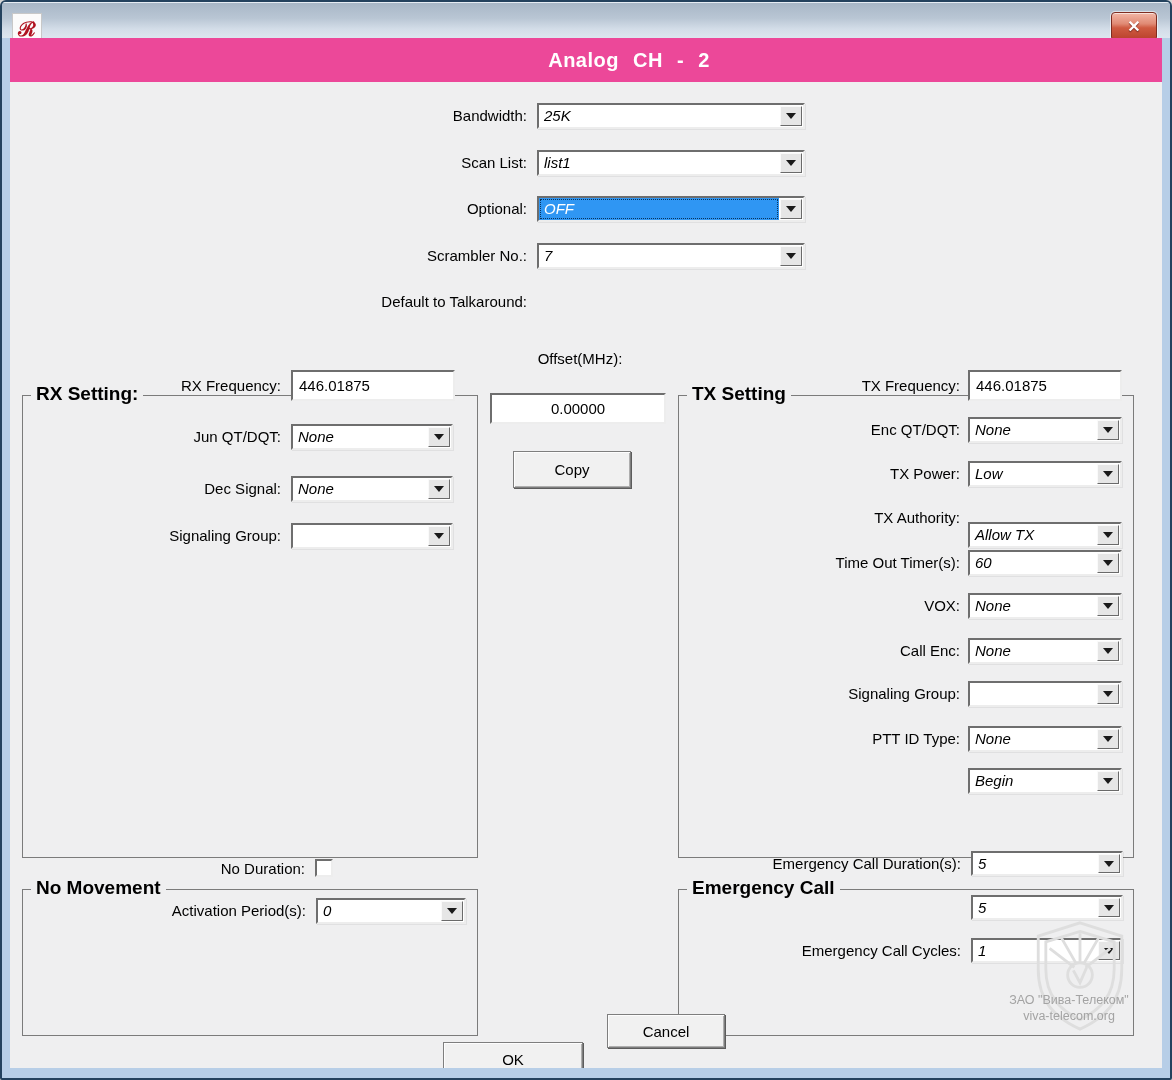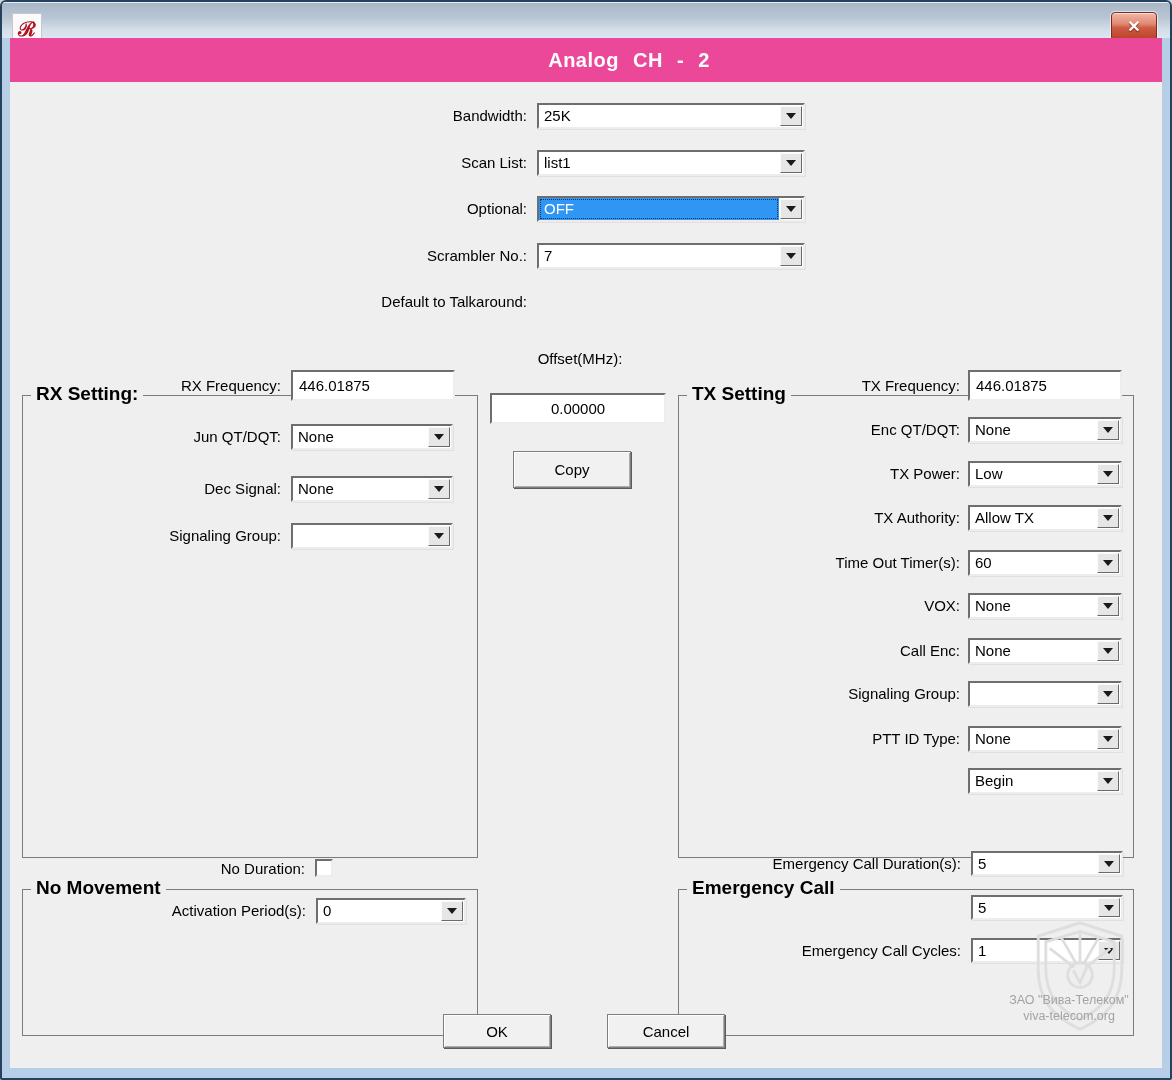--- a/index.html
+++ b/index.html
@@ -17,21 +17,21 @@
     box-shadow:0 0 0 1px rgba(255,255,255,.55),inset 0 1px 0 rgba(255,255,255,.6);
     color:#fff;display:flex;align-items:center;justify-content:center;cursor:pointer;}
   .close-btn .x{font:bold 16px "Liberation Sans",sans-serif;line-height:1;text-shadow:0 1px 1px #6e1d12;}
   .client{position:absolute;left:8px;right:8px;top:36px;bottom:10px;background:#efeff0;overflow:hidden;}
   .header{position:absolute;left:0;top:0;width:100%;height:44px;background:#ec4899;
     display:flex;align-items:center;justify-content:center;box-sizing:border-box;padding-left:86px;}
   .header span{color:#fff;font-weight:bold;font-size:20px;word-spacing:8px;letter-spacing:.5px;}
   .lbl{position:absolute;color:#000;font-size:15px;text-align:right;white-space:nowrap;}
   .combo{position:absolute;box-sizing:border-box;background:#fff;display:flex;
     border:2px solid;border-color:#6e6e6e #ededed #ededed #6e6e6e;box-shadow:1px 1px 0 rgba(0,0,0,.06);}
-  .ct{flex:1;font-size:15px;line-height:20px;padding:1px 0 0 5px;white-space:pre;overflow:hidden;color:#000;}
+  .ct{flex:1;font-size:15px;line-height:20px;padding:1px 0 0 5px;white-space:pre;overflow:hidden;color:#000;font-style:italic;}
   .ct.sel{background:#2f96f3;color:#fff;outline:1px dotted #08335c;outline-offset:-2px;}
   .cb{width:20px;margin:1px;background:#e6e6e6;border:1px solid;border-color:#fafafa #6a6a6a #6a6a6a #fafafa;
     display:flex;align-items:center;justify-content:center;cursor:pointer;flex:0 0 20px;}
   .cb i{width:0;height:0;border-left:5px solid transparent;border-right:5px solid transparent;border-top:6px solid #1a1a1a;}
   .tin{position:absolute;box-sizing:border-box;background:#fff;border:2px solid;
     border-color:#6e6e6e #ededed #ededed #6e6e6e;font-family:"Liberation Sans",sans-serif;
     font-size:15px;color:#000;padding:0 6px;outline:none;}
   .tin.cen{text-align:center;}
   .group{position:absolute;box-sizing:border-box;border:1px solid #7b7b7b;margin-top:48px;}
   .legend{position:absolute;top:-13px;left:8px;background:#efeff0;padding:0 5px;
@@ -152,21 +152,21 @@
 
     <div class="lbl" style="left:650px;top:423px;width:300px;line-height:26px">TX Power:</div>
     <div class="combo" style="left:958px;top:423px;width:154px;height:26px">
       <span class="ct">Low</span>
       <span class="cb">
           <i></i>
         </span>
     </div>
 
     <div class="lbl" style="left:650px;top:467px;width:300px;line-height:26px">TX Authority:</div>
-    <div class="combo" style="left:958px;top:467px;width:154px;height:26px">
+    <div class="combo" style="left:958px;top:484px;width:154px;height:26px">
       <span class="ct">Allow TX</span>
       <span class="cb">
           <i></i>
         </span>
     </div>
 
     <div class="lbl" style="left:650px;top:512px;width:300px;line-height:26px">Time Out Timer(s):</div>
     <div class="combo" style="left:958px;top:512px;width:154px;height:26px">
       <span class="ct">60</span>
       <span class="cb">
@@ -246,21 +246,21 @@
     </div>
 
     <div class="lbl" style="left:650px;top:900px;width:301px;line-height:25px">Emergency Call Cycles:</div>
     <div class="combo" style="left:961px;top:900px;width:152px;height:25px">
       <span class="ct">1</span>
       <span class="cb">
           <i></i>
         </span>
     </div>
 
-    <div class="btn" style="left:433px;top:976px;width:108px;height:34px">
+    <div class="btn" style="left:433px;top:1004px;width:140px;height:34px">
       <span>OK</span>
     </div>
     <div class="btn" style="left:597px;top:976px;width:118px;height:34px">
       <span>Cancel</span>
     </div>
 
     <div class="copyright">
       
       
     </div>

